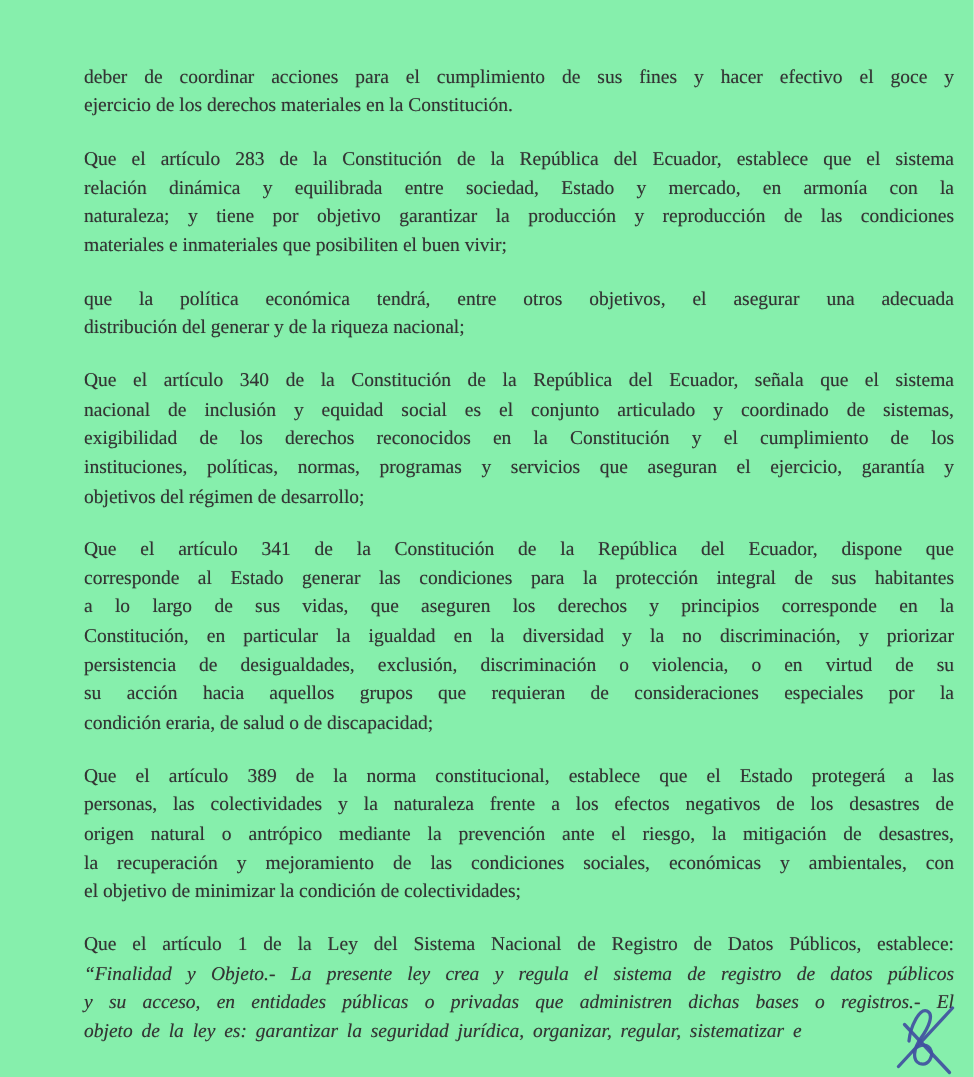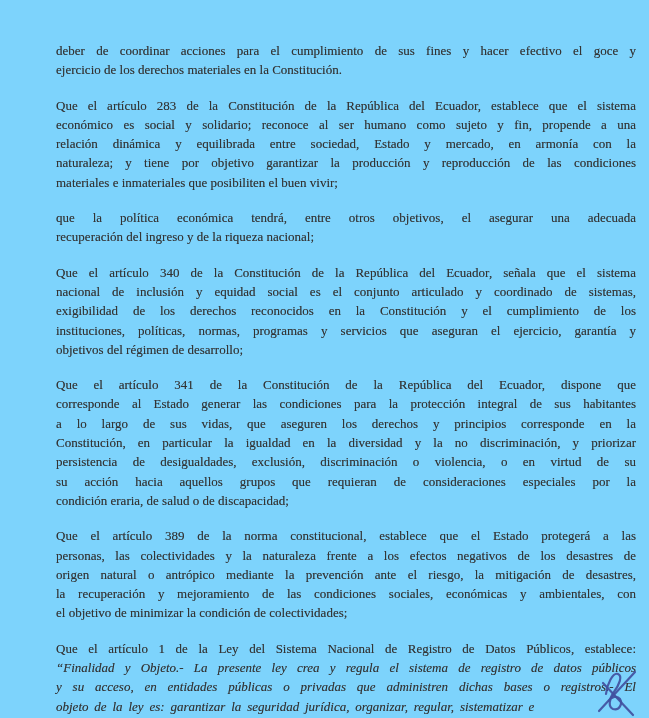--- a/index.html
+++ b/index.html
@@ -9,21 +9,21 @@
   body {
     width: 649px;
     height: 718px;
     background: #fcfcfa;
     overflow: hidden;
   }
   .page {
     position: relative;
     width: 649px;
     height: 718px;
-    background: #7dd3fc;
+    background: #86efac;
     font-family: "Liberation Serif", "DejaVu Serif", serif;
     color: #343434;
   }
   .content {
     position: absolute;
     left: 56px;
     top: 31px;
     width: 580px;
     text-shadow: 0 0 0.5px rgba(40,40,40,0.45);
   }
@@ -71,30 +71,29 @@
 
     <p class="para">
       </p>
       <div class="line">deber de coordinar acciones para el cumplimiento de sus fines y hacer efectivo el goce y</div>
       <div class="line last">ejercicio de los derechos materiales en la Constitución.</div>
     <p></p>
 
     <p class="para">
       </p>
       <div class="line">Que el artículo 283 de la Constitución de la República del Ecuador, establece que el sistema</div>
-      <div class="line">económico es social y solidario; reconoce al ser humano como sujeto y fin, propende a una</div>
       <div class="line">relación dinámica y equilibrada entre sociedad, Estado y mercado, en armonía con la</div>
       <div class="line">naturaleza; y tiene por objetivo garantizar la producción y reproducción de las condiciones</div>
       <div class="line last">materiales e inmateriales que posibiliten el buen vivir;</div>
     <p></p>
 
     <p class="para">
       </p>
       <div class="line">que la política económica tendrá, entre otros objetivos, el asegurar una adecuada</div>
-      <div class="line last">recuperación del ingreso y de la riqueza nacional;</div>
+      <div class="line last">distribución del generar y de la riqueza nacional;</div>
     <p></p>
 
     <p class="para">
       </p>
       <div class="line">Que el artículo 340 de la Constitución de la República del Ecuador, señala que el sistema</div>
       <div class="line">nacional de inclusión y equidad social es el conjunto articulado y coordinado de sistemas,</div>
       <div class="line">exigibilidad de los derechos reconocidos en la Constitución y el cumplimiento de los</div>
       <div class="line">instituciones, políticas, normas, programas y servicios que aseguran el ejercicio, garantía y</div>
       <div class="line last">objetivos del régimen de desarrollo;</div>
     <p></p>

